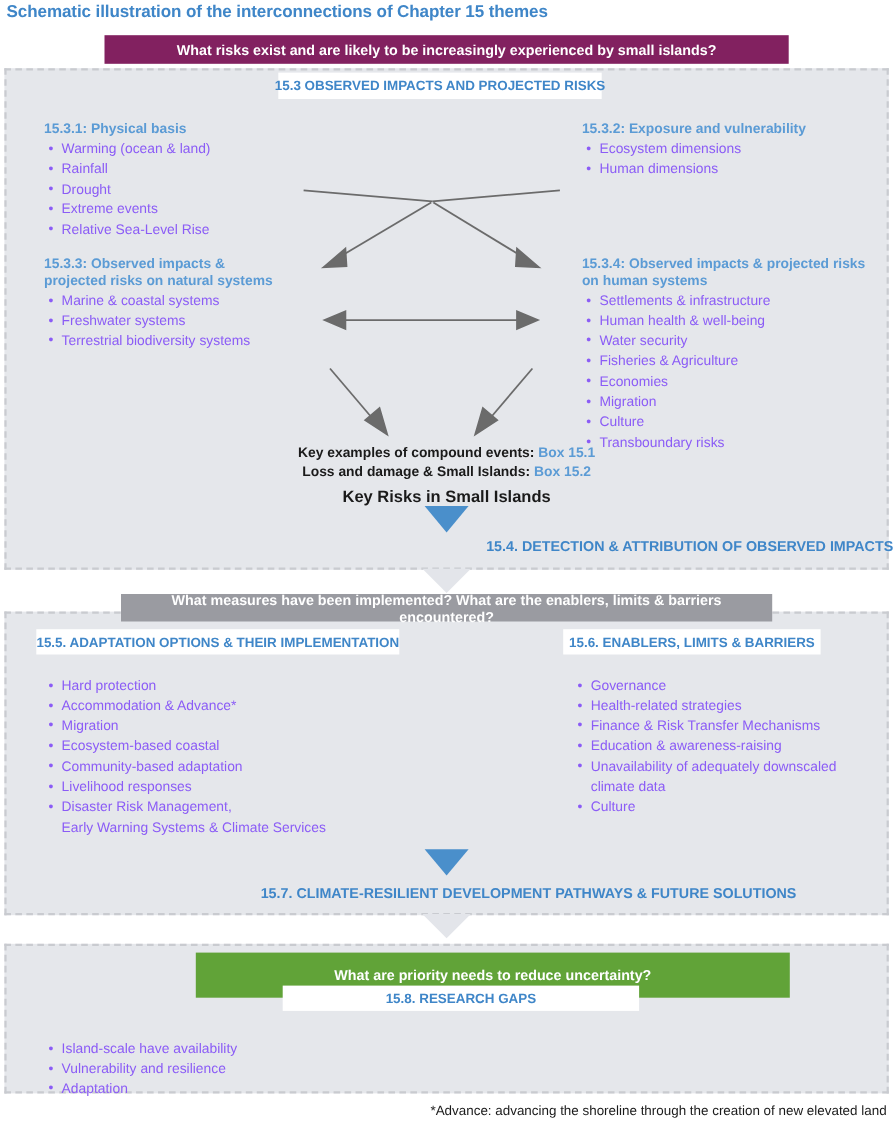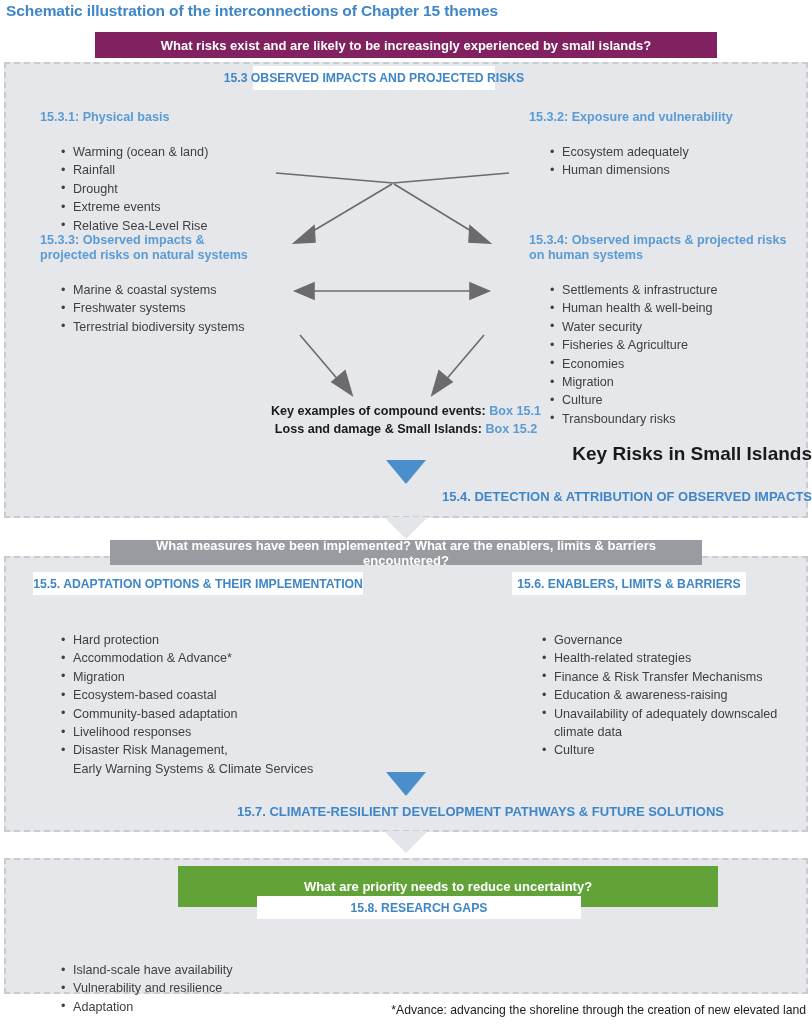--- a/index.html
+++ b/index.html
@@ -61,40 +61,40 @@
     align-items: center;
     justify-content: center;
     background: #ffffff;
     color: #3f86c8;
     font-weight: bold;
     font-size: 12.2px;
     box-sizing: border-box;
     padding: 0 6px;
     white-space: nowrap;
   }
-  #chip-153 { left: 253px; top: 66px;  width: 242px; height: 24px; }
+  #chip-153 { left: 253px; top: 66px;  width: 294px; height: 24px; }
   #chip-155 { left: 33px;  top: 572px; width: 330px; height: 23px; }
   #chip-156 { left: 512px; top: 572px; width: 234px; height: 23px; }
   #chip-158 { left: 257px; top: 896px; width: 324px; height: 23px; }
 
   
   .sub-head {
     position: absolute;
     color: #5b9bd5;
     font-weight: bold;
     font-size: 12.6px;
     line-height: 15px;
   }
   .bullets {
     position: absolute;
-    margin: 17px;
+    margin: 0;
     padding: 0;
     list-style: none;
     font-size: 12.6px;
-    color: #404040;
+    color: #8b5cf6;
     line-height: 18.4px;
   }
   .bullets li {
     position: relative;
     padding-left: 14px;
   }
   .bullets li::before {
     content: "\2022";
     position: absolute;
     left: 2px;
@@ -129,21 +129,21 @@
   .centre-line {
     position: absolute;
     text-align: center;
     font-weight: bold;
     font-size: 12.6px;
     color: #1a1a1a;
     white-space: nowrap;
   }
   #key-compound { left: 0; top: 404px; width: 812px; }
   #key-loss     { left: 0; top: 422px; width: 812px; }
-  #key-risks    { left: 0; top: 443px; width: 812px; font-size: 19px; text-align: right; }
+  #key-risks    { left: 0; top: 443px; width: 812px; font-size: 15px; }
   .box-ref { color: #5b9bd5; }
 
   .section-link {
     position: absolute;
     text-align: right;
     font-weight: bold;
     font-size: 13px;
     color: #3f86c8;
     white-space: nowrap;
   }
@@ -206,21 +206,21 @@
   <span>projected risks on natural systems</span>
 </div>
 <ul class="bullets" id="list-1533">
   <li>Marine &amp; coastal systems</li>
   <li>Freshwater systems</li>
   <li>Terrestrial biodiversity systems</li>
 </ul>
 
 <div class="sub-head" id="head-1532">15.3.2: Exposure and vulnerability</div>
 <ul class="bullets" id="list-1532">
-  <li>Ecosystem adequately</li>
+  <li>Ecosystem dimensions</li>
   <li>Human dimensions</li>
 </ul>
 
 <div class="sub-head" id="head-1534">
   <span>15.3.4: Observed impacts &amp; projected risks</span><br>
   <span>on human systems</span>
 </div>
 <ul class="bullets" id="list-1534">
   <li>Settlements &amp; infrastructure</li>
   <li>Human health &amp; well-being</li>

